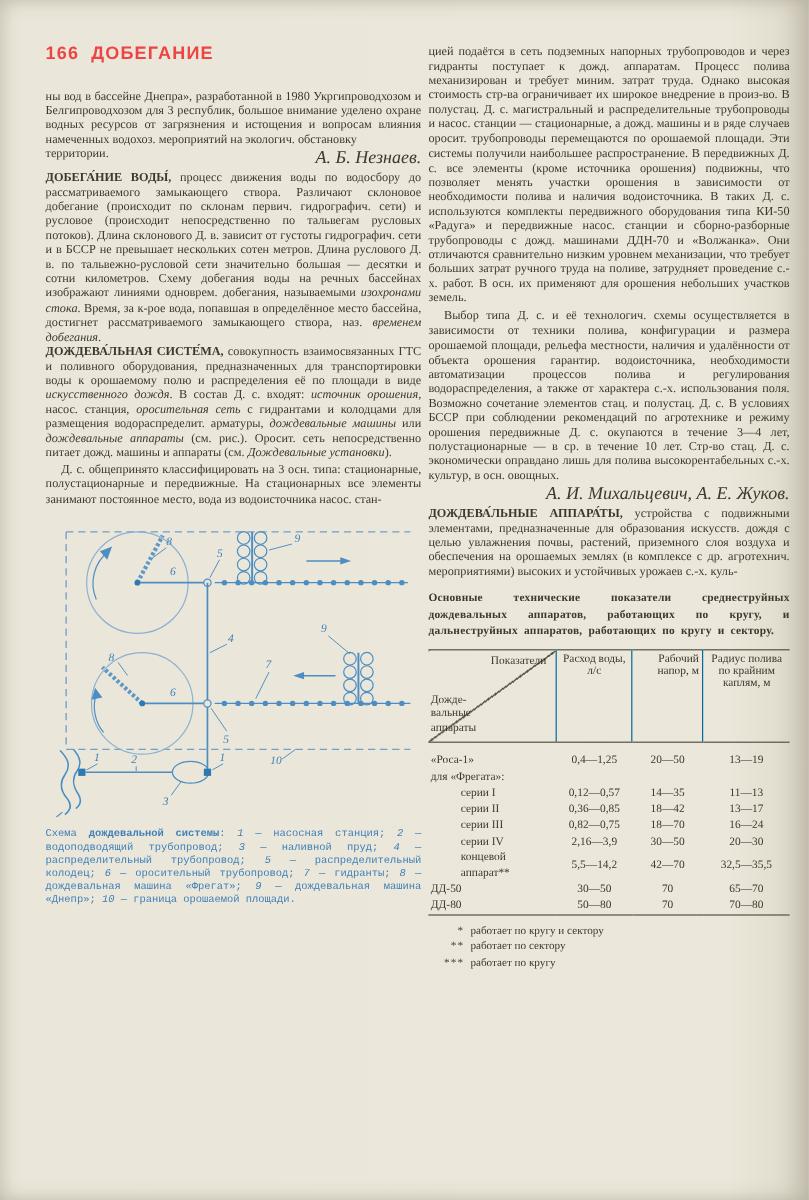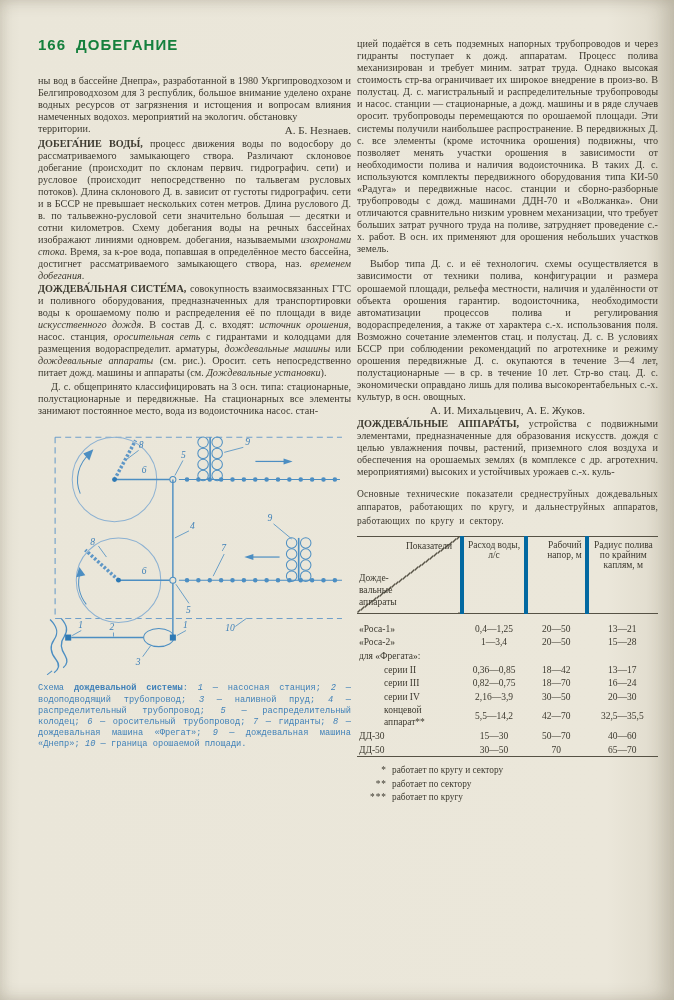--- a/index.html
+++ b/index.html
@@ -4,37 +4,37 @@
 <style>
   html,body{margin:0;padding:0;}
   body{
     width:674px;height:1000px;position:relative;overflow:hidden;
     background:linear-gradient(90deg,#e3dfd1 0,#eae6d9 3%,#ebe7da 90%,#ddd8c9 100%);
     font-family:"Liberation Serif",serif;color:#3c392f;
   }
   .page{position:absolute;inset:0;box-shadow:inset -10px 0 18px rgba(60,50,30,.18), inset 4px 0 10px rgba(60,50,30,.08);}
   .col-left{position:absolute;left:38px;top:36px;width:313px;}
   .col-right{position:absolute;left:357px;top:38px;width:301px;}
-  .running-head{font-family:"Liberation Sans",sans-serif;font-weight:bold;color:#15803d;font-size:15px;letter-spacing:1px;margin-bottom:22px;}
+  .running-head{font-family:"Liberation Sans",sans-serif;font-weight:bold;color:#ef4444;font-size:15px;letter-spacing:1px;margin-bottom:22px;}
   .running-head .pgnum{margin-right:10px;}
   p.body, div.body{font-size:10.2px;line-height:1.185;text-align:justify;margin:0;}
   .petit{font-size:9.35px;line-height:1.16;}
   .indent1{text-indent:13px;}
   span.b{font-weight:bold;}
   span.i{font-style:italic;}
   .author-line{display:flex;justify-content:space-between;font-size:10.2px;line-height:1.2;}
-  .author{font-size:11px;text-align:center;line-height:1.3;}
+  .author{font-style:italic;font-size:15px;text-align:right;line-height:1.3;}
   .figure{margin-top:8px;}
   .fig-caption{color:#3f80b8;font-size:8.7px;line-height:1.28;text-align:justify;margin-top:4px;font-family:Liberation Mono, monospace;}
   .fig-caption .b{font-weight:bold;}
   .fig-caption .i{font-style:italic;}
-  .tbl-title{font-weight:normal;font-size:9.5px;line-height:1.4;text-align:justify;word-spacing:2.5px;letter-spacing:.2px;margin-top:10px;}
+  .tbl-title{font-weight:bold;font-size:9.5px;line-height:1.4;text-align:justify;word-spacing:2.5px;letter-spacing:.2px;margin-top:10px;}
   table.tbl{width:100%;border-collapse:collapse;font-size:9.5px;color:#3c392f;margin-top:8px;border-top:1.2px solid #565245;border-bottom:1.2px solid #565245;}
   table.tbl thead th{font-weight:normal;vertical-align:top;padding:3px 3px;border-bottom:1.7px solid #565245;}
-  table.tbl thead th + th{border-left:4px solid #0369a1;}
+  table.tbl thead th + th{border-left:1px solid #0369a1;}
   th.corner{position:relative;height:70px;padding:0;
     background-image:linear-gradient(to bottom right,transparent calc(50% - .7px),#565245 calc(50% - .7px),#565245 calc(50% + .7px),transparent calc(50% + .7px));}
   .corner-top{position:absolute;top:4px;right:8px;text-align:right;}
   .corner-bottom{position:absolute;bottom:4px;left:2px;text-align:left;white-space:pre-line;line-height:1.25;}
   table.tbl tbody td{text-align:center;padding:.6px 2px;line-height:1.3;}
   table.tbl tbody td:first-child{text-align:left;}
   table.tbl tbody tr:first-child td{padding-top:9px;}
   table.tbl tbody tr.indent td:first-child{padding-left:27px;}
   table.tbl tbody tr.sep td{border-top:1.4px solid #565245;padding-top:8px;}
   .footnotes{margin-top:7px;font-size:9.3px;line-height:1.45;}
@@ -190,35 +190,35 @@
           <th style="width:62px;">Расход воды, л/с</th>
           <th style="width:56px;text-align:right;">Рабочий напор, м</th>
           <th style="width:72px;">Радиус полива по крайним каплям, м</th>
         </tr>
       </thead>
       <tbody>
           <tr>
             <td>«Роса-1»</td>
             <td>0,4—1,25</td>
             <td>20—50</td>
-            <td>13—21</td>
-          </tr>
-          <tr>
-            <td>«Роса-2»</td>
-            <td>1—3,4</td>
-            <td>20—50</td>
-            <td>15—28</td>
+            <td>13—19</td>
           </tr>
           <tr class="group">
             <td>для «Фрегата»:</td>
             <td></td>
             <td></td>
             <td></td>
           </tr>
           <tr class="indent">
+            <td>серии I</td>
+            <td>0,12—0,57</td>
+            <td>14—35</td>
+            <td>11—13</td>
+          </tr>
+          <tr class="indent">
             <td>серии II</td>
             <td>0,36—0,85</td>
             <td>18—42</td>
             <td>13—17</td>
           </tr>
           <tr class="indent">
             <td>серии III</td>
             <td>0,82—0,75</td>
             <td>18—70</td>
             <td>16—24</td>
@@ -227,32 +227,32 @@
             <td>серии IV</td>
             <td>2,16—3,9</td>
             <td>30—50</td>
             <td>20—30</td>
           </tr>
           <tr class="indent">
             <td>концевой аппарат**</td>
             <td>5,5—14,2</td>
             <td>42—70</td>
             <td>32,5—35,5</td>
-          </tr>
-          <tr>
-            <td>ДД-30</td>
-            <td>15—30</td>
-            <td>50—70</td>
-            <td>40—60</td>
           </tr>
           <tr>
             <td>ДД-50</td>
             <td>30—50</td>
             <td>70</td>
             <td>65—70</td>
+          </tr>
+          <tr>
+            <td>ДД-80</td>
+            <td>50—80</td>
+            <td>70</td>
+            <td>70—80</td>
           </tr>
         </tbody>
     </table>
 
     <div class="footnotes">
         <div class="fn">
           <span class="fn-mark">*</span>
           <span>работает по кругу и сектору</span>
         </div>
         <div class="fn">

